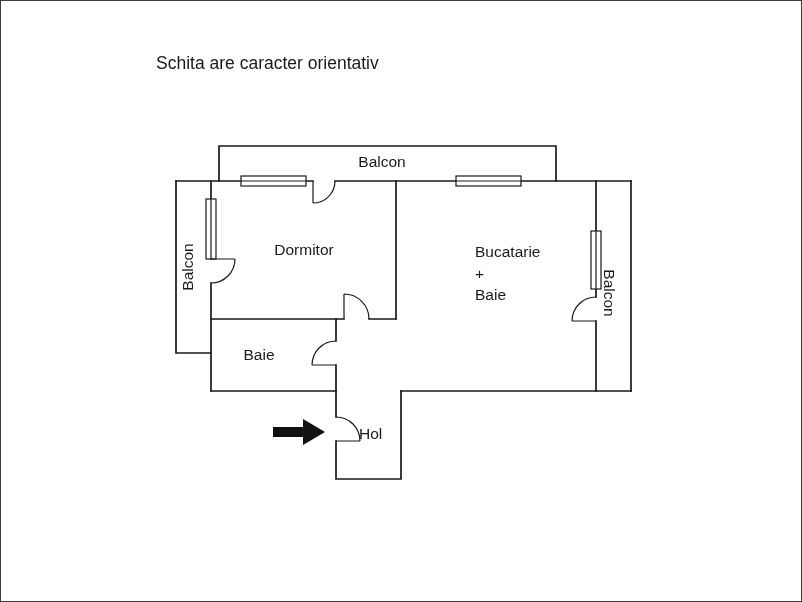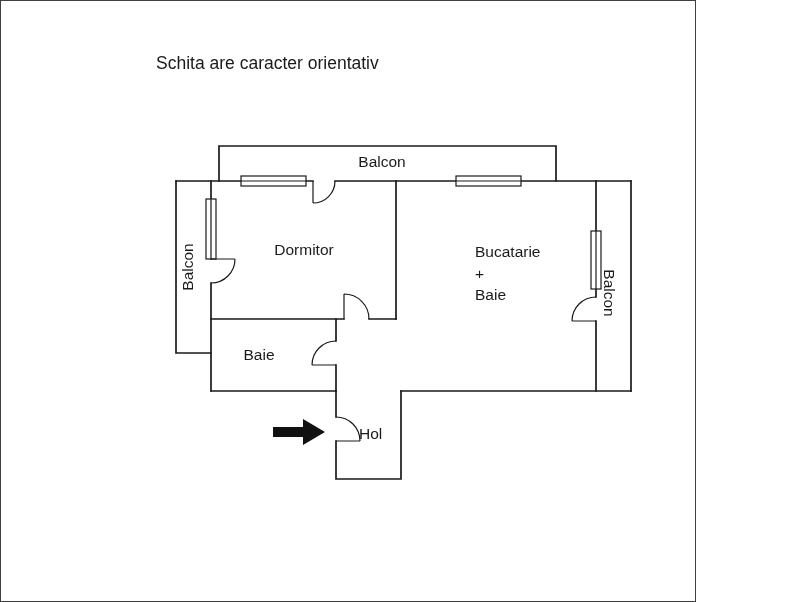--- a/index.html
+++ b/index.html
@@ -1,18 +1,18 @@
 <!DOCTYPE html>
 <html><head>
 <meta charset="utf-8">
 <style>
   html,body{margin:0;padding:0;background:#fff;}
   #page{
     position:relative;
-    width:696px;height:602px;
+    width:802px;height:602px;
     box-sizing:border-box;
     border:1px solid #3f3f3f;
     background:#ffffff;
     font-family:"Liberation Sans", sans-serif;
     overflow:hidden;
   }
   #plan-svg{position:absolute;left:0;top:0;}
   .wall{fill:none;stroke:#1a1a1a;stroke-width:1.7;stroke-linecap:square;}
   .door{fill:none;stroke:#1a1a1a;stroke-width:1.2;}
   .win{fill:#ffffff;stroke:#1a1a1a;stroke-width:1.2;}

